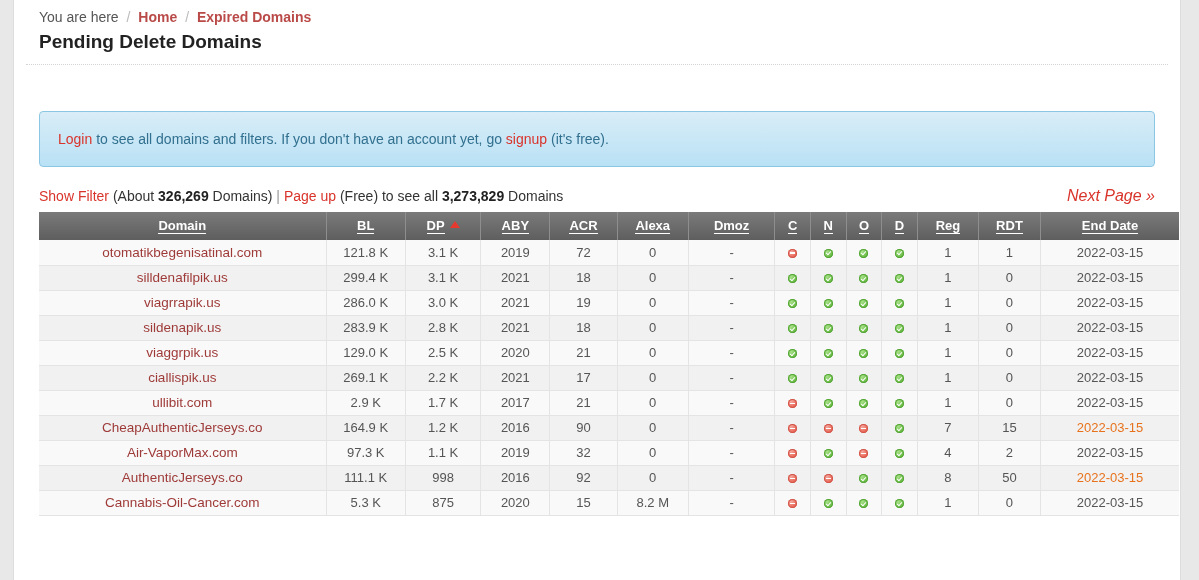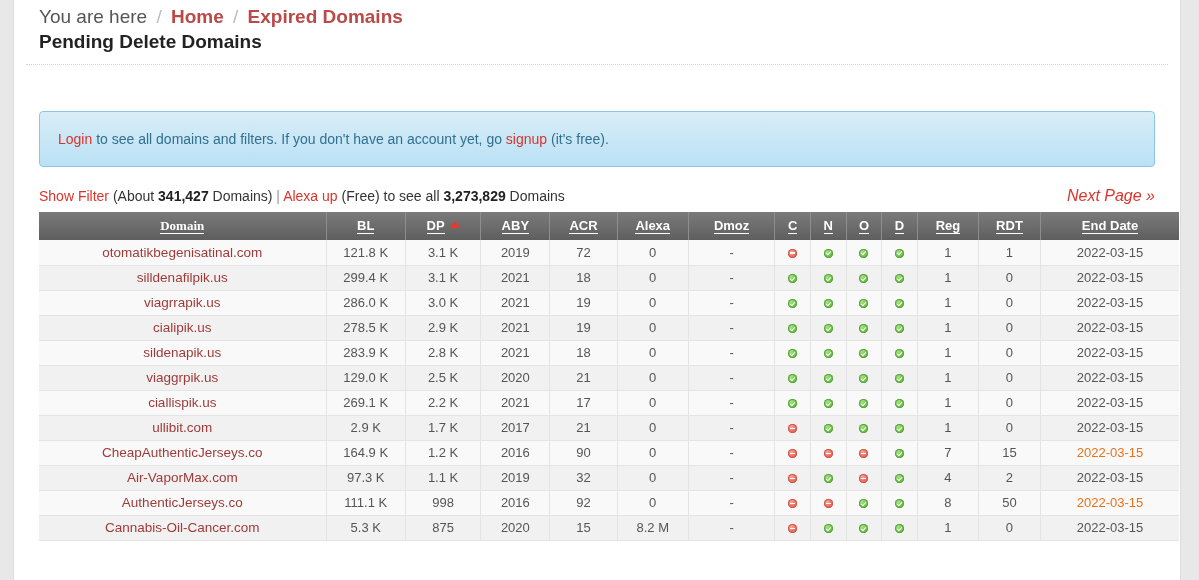--- a/index.html
+++ b/index.html
@@ -21,21 +21,21 @@
     width: 1168px;
     min-height: 580px;
     background: #ffffff;
     border-left: 1px solid #dddddd;
     border-right: 1px solid #dddddd;
     padding: 0 12px;
   }
 
   
   .breadcrumb {
-    font-size: 19px;
+    font-size: 14px;
     color: #555555;
     padding: 8px 0 2px 13px;
     line-height: 18px;
     white-space: nowrap;
   }
   .breadcrumb .sep { color: #bbbbbb; padding: 0 4px; }
   .breadcrumb a {
     color: #b94a48;
     text-decoration: none;
     font-weight: bold;
@@ -110,21 +110,21 @@
     font-size: 13px;
     font-weight: bold;
     height: 28px;
     padding: 0 6px;
     text-align: center;
     border-right: 1px solid #8e8e8e;
     border-left: 1px solid #4e4e4e;
     vertical-align: middle;
     white-space: nowrap;
   }
-  table.grid thead th:first-child { border-left: none; font-family: Liberation Serif, serif; }
+  table.grid thead th:first-child { border-left: none; }
   table.grid thead th:last-child { border-right: none; }
   table.grid thead th .hlabel {
     border-bottom: 1px solid #ffffff;
     padding-bottom: 0px;
     display: inline-block;
     line-height: 14px;
   }
   .sort-arrow {
     display: inline-block;
     width: 0; height: 0;
@@ -227,21 +227,21 @@
 
     <h1 class="page-title">Pending Delete Domains</h1>
 
     <div class="alert-wrap">
       <div class="alert-info">
         <a href="#">Login</a><span> to see all domains and filters. If you don't have an account yet, go </span><a href="#">signup</a><span> (it's free).</span>
       </div>
     </div>
 
     <div class="filterbar">
-      <a href="#">Show Filter</a><span> (About </span><b>341,427</b><span> Domains) </span><span class="sepbar">| </span><a href="#">Alexa up</a><span> (Free) to see all </span><b>3,273,829</b><span> Domains</span>
+      <a href="#">Show Filter</a><span> (About </span><b>326,269</b><span> Domains) </span><span class="sepbar">| </span><a href="#">Page up</a><span> (Free) to see all </span><b>3,273,829</b><span> Domains</span>
       <a class="nextpage" href="#">Next Page »</a>
     </div>
 
     <div class="table-wrap">
       <table class="grid">
         <colgroup>
           <col class="w-domain">
             <col class="w-bl">
             <col class="w-dp">
             <col class="w-aby">
@@ -317,36 +317,20 @@
               <td class="c-dash">-</td>
               <td class="c-flag"><span class="dot ok"></span></td>
               <td class="c-flag"><span class="dot ok"></span></td>
               <td class="c-flag"><span class="dot ok"></span></td>
               <td class="c-flag"><span class="dot ok"></span></td>
               <td class="c-dash">1</td>
               <td class="c-dash">0</td>
               <td class="c-date">2022-03-15</td>
             </tr>
             <tr>
-              <td class="c-domain"><a href="#">cialipik.us</a></td>
-              <td class="c-num">278.5 K</td>
-              <td class="c-num">2.9 K</td>
-              <td class="c-dash">2021</td>
-              <td class="c-dash">19</td>
-              <td class="c-alexa">0</td>
-              <td class="c-dash">-</td>
-              <td class="c-flag"><span class="dot ok"></span></td>
-              <td class="c-flag"><span class="dot ok"></span></td>
-              <td class="c-flag"><span class="dot ok"></span></td>
-              <td class="c-flag"><span class="dot ok"></span></td>
-              <td class="c-dash">1</td>
-              <td class="c-dash">0</td>
-              <td class="c-date">2022-03-15</td>
-            </tr>
-            <tr>
               <td class="c-domain"><a href="#">sildenapik.us</a></td>
               <td class="c-num">283.9 K</td>
               <td class="c-num">2.8 K</td>
               <td class="c-dash">2021</td>
               <td class="c-dash">18</td>
               <td class="c-alexa">0</td>
               <td class="c-dash">-</td>
               <td class="c-flag"><span class="dot ok"></span></td>
               <td class="c-flag"><span class="dot ok"></span></td>
               <td class="c-flag"><span class="dot ok"></span></td>

